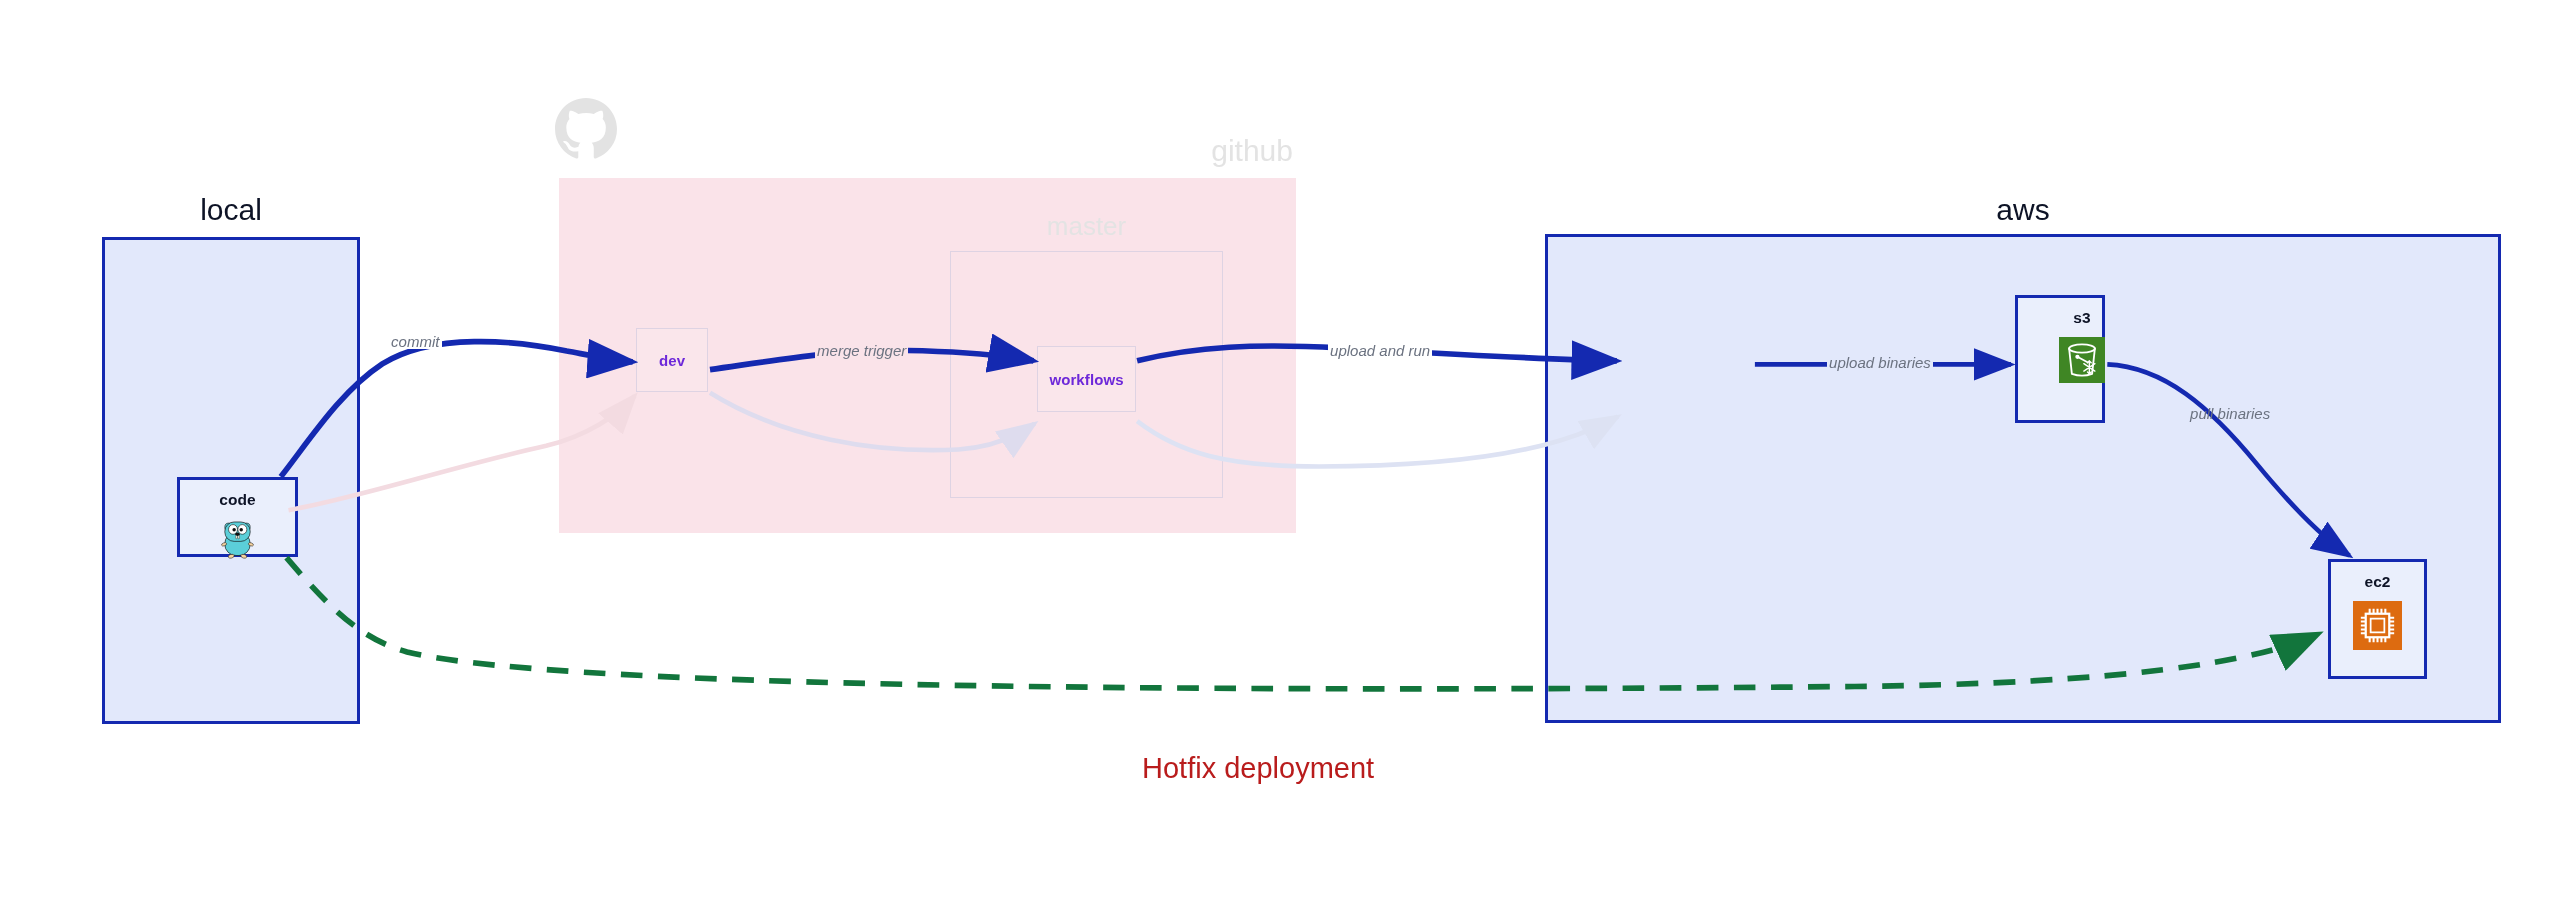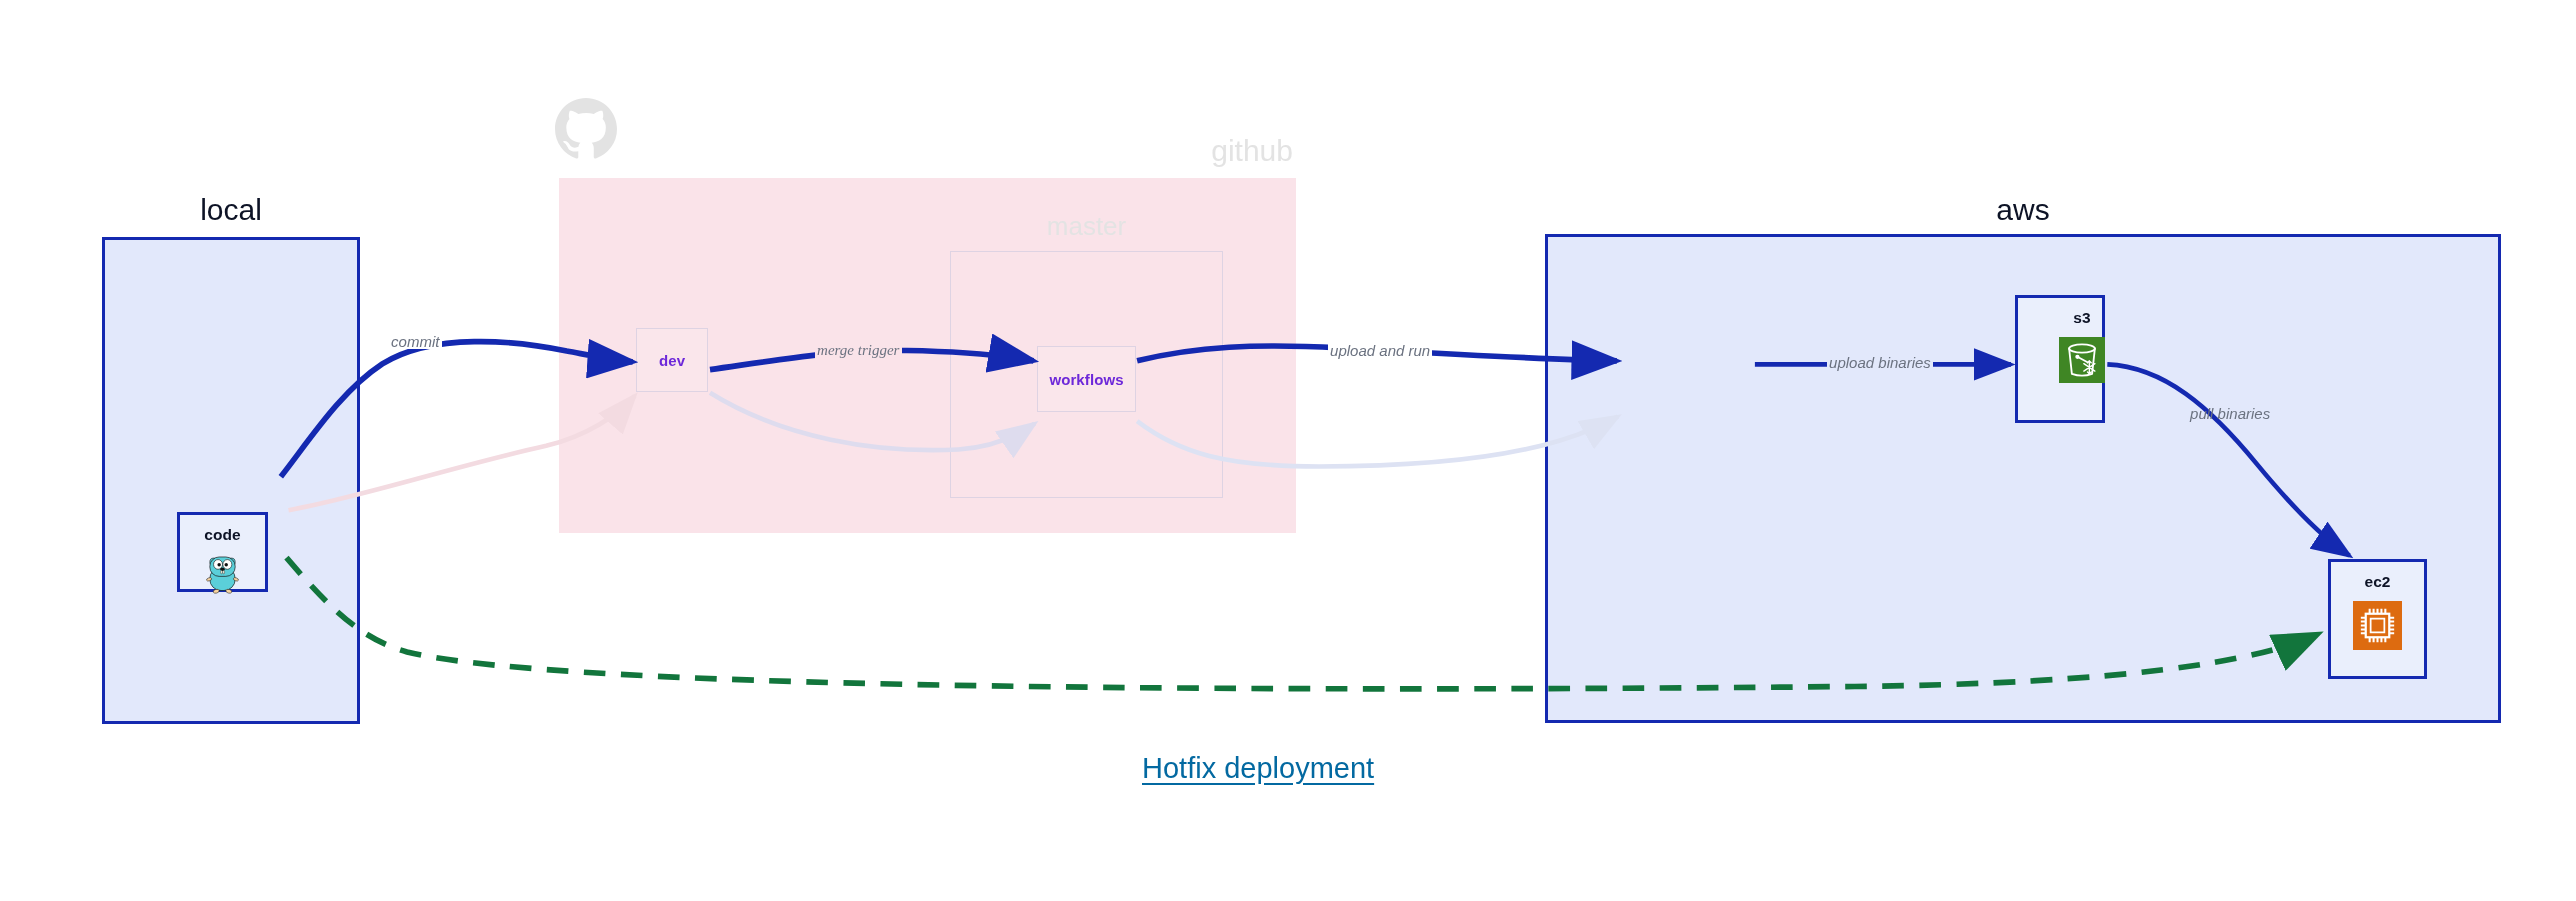--- a/index.html
+++ b/index.html
@@ -95,30 +95,29 @@
   .edge-label {
     position: absolute;
     font-size: 15px;
     font-style: italic;
     color: #6b7280;
     white-space: nowrap;
     background: #ffffff;
     padding: 0 2.1px;
     line-height: 1.0;
   }
-  .edge-label.on-pink { background: #fae3e9; font-family: Liberation Serif, serif; }
+  .edge-label.on-pink { background: #fae3e9; }
   .edge-label.on-blue { background: #e2e8fb; }
   .edge-label.no-bg  { background: transparent; }
 
   
   .caption {
     position: absolute;
     font-size: 29px;
-    color: #0369a1;
-    text-decoration: underline;
+    color: #b91c1c;
     text-underline-offset: 5.2px;
     white-space: nowrap;
   }
   .github-logo {
     position: absolute;
   }
 </style>
 </head>
 <body>
 
@@ -147,21 +146,21 @@
     <span class="node-label" style="margin-top:0;">dev</span>
   </div>
 
   <div class="node faded" style="left:1037px; top:346px; width:99px; height:66px; justify-content:center;">
     <span class="node-label" style="margin-top:0;">workflows</span>
   </div>
 
   <div class="group-box group-local" style="left:102px; top:237px; width:258px; height:487px;"></div>
   <div class="group-title" style="left:102px; top:193px; width:258px; text-align:center;">local</div>
 
-  <div class="node" style="left:177px; top:477px; width:91px; height:80px;margin-top:35px;">
+  <div class="node" style="left:177px; top:477px; width:121px; height:80px;">
     <span class="node-label">code</span>
     <span class="node-icon">
       <svg class="icon-sq" width="41" height="41" viewBox="0 0 100 110">
 
         <ellipse cx="26" cy="22" rx="10" ry="11" fill="#5bcfd9" stroke="#111" stroke-width="1.6"></ellipse>
         <ellipse cx="74" cy="22" rx="10" ry="11" fill="#5bcfd9" stroke="#111" stroke-width="1.6"></ellipse>
 
         <rect x="16" y="36" width="68" height="62" rx="30" fill="#5bcfd9" stroke="#111" stroke-width="1.8"></rect>
 
         <rect x="16" y="8" width="68" height="52" rx="25" fill="#5bcfd9" stroke="#111" stroke-width="1.8"></rect>

